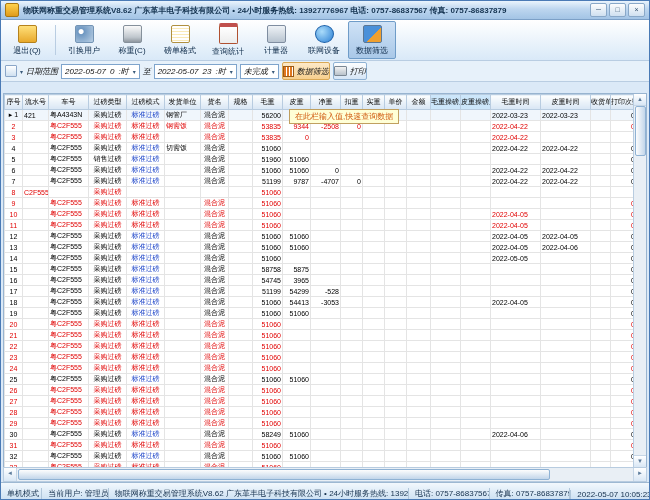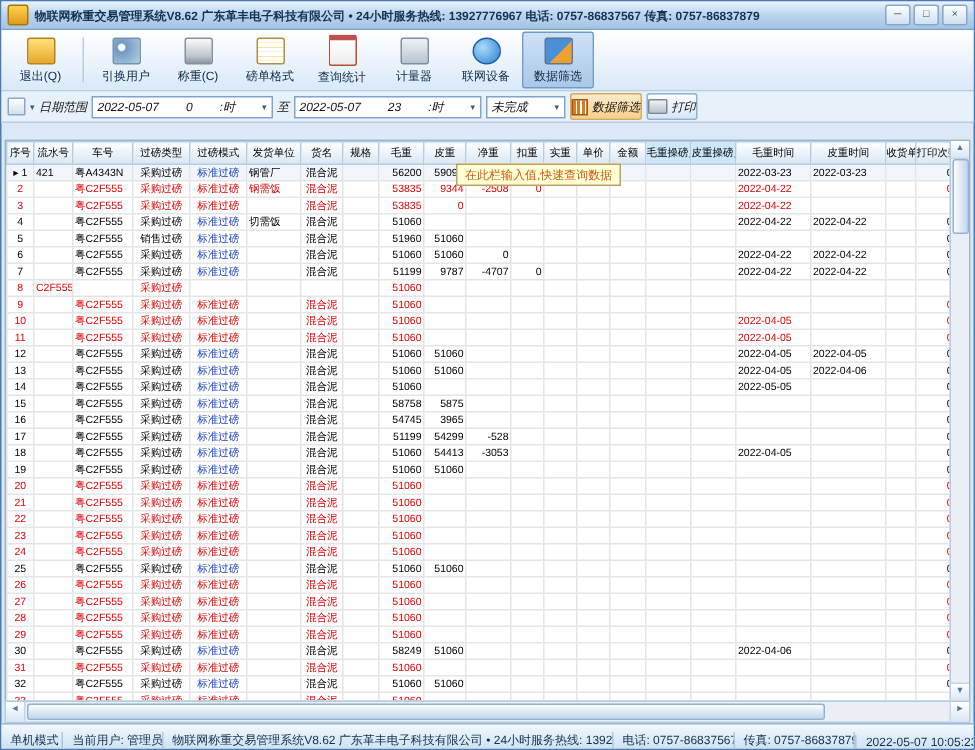--- a/index.html
+++ b/index.html
@@ -24,21 +24,21 @@
   .scale-icon{background:linear-gradient(#fafafa,#bfc6cd 70%,#8f979f);border:1px solid #85909b;}
   .calendar-icon{background:linear-gradient(#fff,#ececec);border:1px solid #b05030;border-top:4px solid #c0504d;}
   .document-icon{background:repeating-linear-gradient(#ffffff,#ffffff 2px,#f4d470 3px);border:1px solid #b09040;}
   .calculator-icon{background:linear-gradient(#eef2f6,#b8c4d0);border:1px solid #7f8da0;}
   .globe-icon{background:radial-gradient(circle at 35% 35%,#aadcfa,#2b7fd4);border:1px solid #1b5fa8;border-radius:50%;}
   .speaker-icon{background:linear-gradient(135deg,#4a90d9 55%,#f0a030 55%);border:1px solid #5b7795;}
   
   .filterbar{height:20px;display:flex;align-items:center;font-size:8px;gap:3px;padding:0 4px;background:#e7f1fa;border-bottom:1px solid #b9cde2;color:#111;font-style:italic;}
   .small-ico{width:10px;height:10px;background:linear-gradient(#ffffff,#cfe0f0);border:1px solid #8aa6c8;border-radius:1px;}
   .caret{font-size:6px;color:#3a5a7a;}
-  .field{background:#fff;border:1px solid #7ea4cc;height:13px;display:flex;align-items:center;padding:0 3px;gap:18px;white-space:nowrap;}
+  .field{background:#fff;border:1px solid #7ea4cc;height:13px;display:flex;align-items:center;padding:0 3px;gap:4px;white-space:nowrap;}
   .btn{height:16px;display:flex;align-items:center;gap:3px;padding:0 0;background:linear-gradient(#fdfefe,#d6e6f6);border:1px solid #8fb2d4;border-radius:2px;white-space:nowrap;}
   .btn.primary{background:linear-gradient(#fde9c8,#f6cf8e);border-color:#d9a855;}
   .grid-ico{width:9px;height:9px;background:repeating-linear-gradient(90deg,#e07820,#e07820 2px,#fff 2px,#fff 3px);border:1px solid #9a5a18;}
   .printer-ico{width:11px;height:8px;background:linear-gradient(#f2f2f2,#b9c2cb);border:1px solid #7c8894;border-radius:1px;}
   
   .table-area{position:absolute;left:2px;right:2px;top:92px;bottom:31px;background:#fff;border:1px solid #98b4d0;overflow:hidden;}
   table{border-collapse:collapse;table-layout:fixed;width:632px;font-size:7px;color:#000;}
   th{background:linear-gradient(#fdfefe,#d8e6f4);border:1px solid #b8cce0;font-weight:normal;height:14px;padding:0;white-space:nowrap;overflow:hidden;font-size:7px;}
   th.hl{background:#cce6fa;}
   td{border:1px solid #e4e4e4;height:10px;padding:0 1px;white-space:nowrap;overflow:hidden;}
@@ -54,21 +54,21 @@
   .hscroll{position:absolute;left:2px;right:2px;bottom:17px;height:13px;background:#e9eff5;border:1px solid #b8cce0;display:flex;align-items:stretch;font-size:6px;color:#5a7a9a;}
   .harrow{width:12px;text-align:center;line-height:11px;background:linear-gradient(#fff,#d9e7f5);border-right:1px solid #c6d6e6;}
   .harrow.right{border-left:1px solid #c6d6e6;border-right:none;}
   .htrack{flex:1;position:relative;}
   .hthumb{position:absolute;left:1px;top:1px;bottom:1px;width:86%;background:linear-gradient(#fdfdfd,#c2d6ea);border:1px solid #8fb2d4;border-radius:2px;}
   
   .statusbar{position:absolute;left:0;right:0;bottom:0;height:16px;background:linear-gradient(#f2f8fd,#cfe2f3);border-top:1px solid #9db8d2;display:flex;align-items:flex-end;font-size:8px;color:#15304d;overflow:hidden;}
   .sb-seg{padding:0 6px;border-right:1px solid #b0c6da;white-space:nowrap;overflow:hidden;}
   .sb-seg.time{margin-left:auto;border-right:none;border-left:1px solid #b0c6da;}
   
-  .tooltip{position:absolute;left:288px;top:108px;background:#ffffd6;border:1px solid #c0a060;color:#d05a10;font-size:8px;padding:1px 5px;z-index:5;white-space:nowrap;margin-left:15px;}
+  .tooltip{position:absolute;left:288px;top:108px;background:#ffffd6;border:1px solid #c0a060;color:#d05a10;font-size:8px;padding:1px 5px;z-index:5;white-space:nowrap;}
 </style>
 </head>
 <body>
 
 <div class="window">
 
   <div class="titlebar">
     <div class="app-icon"></div>
     <div class="title-text">物联网称重交易管理系统V8.62 广东革丰电子科技有限公司 • 24小时服务热线: 13927776967  电话: 0757-86837567  传真: 0757-86837879</div>
     <div class="win-btn">─</div>

